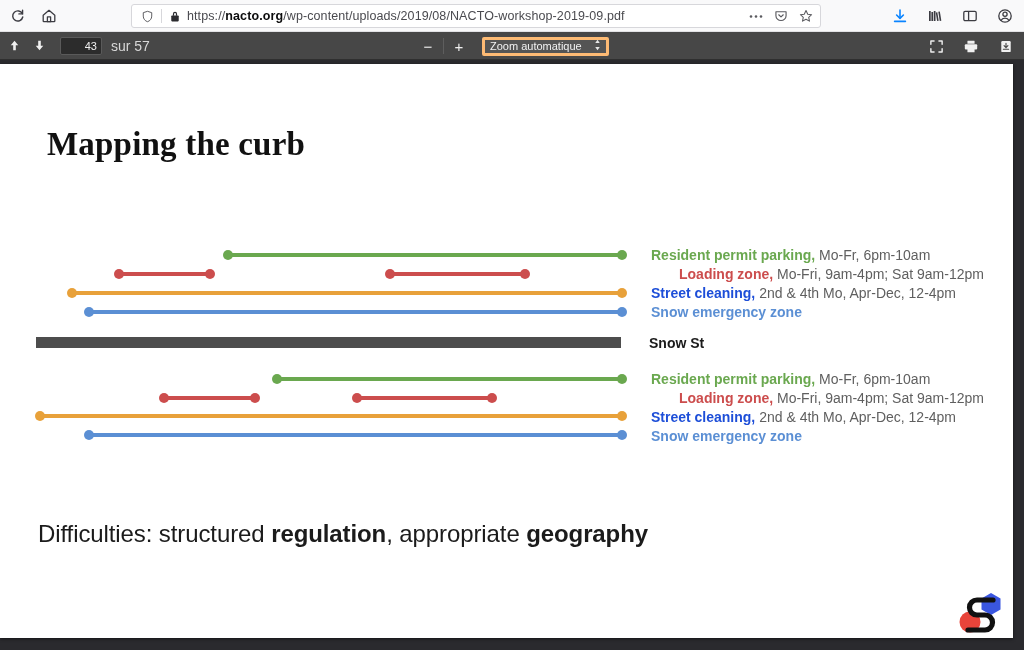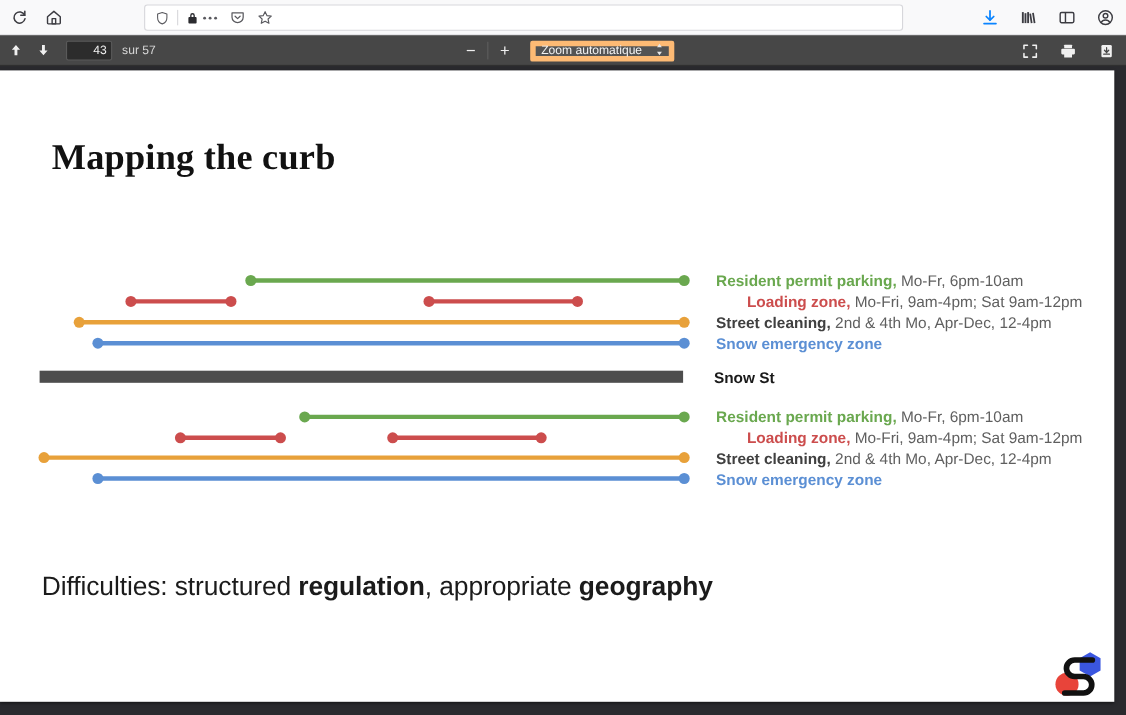--- a/index.html
+++ b/index.html
@@ -69,36 +69,36 @@
   }
   #page-num-box {
     width: 42px; height: 18px; margin-left: 7px;
     background: #2c2c2c;
     border: 1px solid #5a5a5a;
     border-radius: 2px;
     color: #f0f0f0; font-size: 11px;
     display: flex; align-items: center; justify-content: flex-end;
     padding-right: 4px;
   }
-  #page-total { font-size: 11px; color: #d8d8d8; margin-left: 6px; }
+  #page-total { font-size: 14px; color: #d8d8d8; margin-left: 6px; }
 
   #pdf-center {
     position: absolute; left: 418px; top: 0; height: 28px;
     display: flex; align-items: center; gap: 5px;
   }
   .zoom-btn {
     width: 20px; height: 20px;
     display: flex; align-items: center; justify-content: center;
     color: #efefef; font-size: 15px; line-height: 1;
   }
   .vdiv { width: 1px; height: 16px; background: #5e5e5e; }
   #zoom-select {
     height: 19px; margin-left: 8px;
     background: #545454;
-    border: 5px solid #fdba74;
+    border: 3px solid #fdba74;
     border-radius: 2px;
     color: #f2f2f2; font-size: 11px;
     display: flex; align-items: center;
     padding: 0 5px; gap: 12px;
   }
   #pdf-right {
     position: absolute; right: 7px; top: 0; height: 28px;
     display: flex; align-items: center; gap: 13px;
   }
 
@@ -152,21 +152,21 @@
   .legend-block { position: absolute; left: 651px; }
   .legend-row {
     font-size: 14px;
     line-height: 19px;
     white-space: nowrap;
     color: #5f5f5f;
   }
   .legend-row b { font-weight: bold; }
   .lg-green b { color: #6aa84f; }
   .lg-red   b { color: #cc4d4d; margin-left: 28px; }
-  .lg-amber b { color: #404040; }
+  .lg-amber b { color: #1d4ed8; }
   .lg-blue  b { color: #5b8fd4; }
   .lg-blue  { color: #5b8fd4; font-weight: bold; }
 
   #bottom-note {
     position: absolute; left: 38px; top: 456px;
     font-size: 24px; color: #1b1b1b;
     letter-spacing: -.1px;
   }
   #bottom-note b { font-weight: bold; }
 
@@ -198,20 +198,21 @@
         <path d="M8 1.6 13.2 3.3v4.2c0 3.5-2.3 6-5.2 6.9-2.9-.9-5.2-3.4-5.2-6.9V3.3z"></path>
       </svg>
     </span>
     <span class="sep"></span>
     <span class="tb-icon" style="width:16px;height:16px">
       <svg width="12" height="13" viewBox="0 0 14 16" fill="#2b2b2f">
         <rect x="2.4" y="6.8" width="9.2" height="7.2" rx="1"></rect>
         <path d="M4.4 7V4.9a2.6 2.6 0 0 1 5.2 0V7h-1.5V4.9a1.1 1.1 0 0 0-2.2 0V7z"></path>
       </svg>
     </span>
+    <span id="url-text"><span>https://</span><b>nacto.org</b><span>/wp-content/uploads/2019/08/NACTO-workshop-2019-09.pdf</span></span>
     <span class="url-right">
       <span class="tb-icon" style="width:16px;height:16px">
         <svg width="16" height="5" viewBox="0 0 16 5" fill="#5a5a5f">
           <circle cx="3" cy="2.5" r="1.3"></circle>
             <circle cx="8" cy="2.5" r="1.3"></circle>
             <circle cx="13" cy="2.5" r="1.3"></circle>
         </svg>
       </span>
       <span class="tb-icon" style="width:16px;height:16px">
         <svg width="14" height="14" viewBox="0 0 16 16" fill="none" stroke="#5a5a5f" stroke-width="1.3" stroke-linejoin="round">

